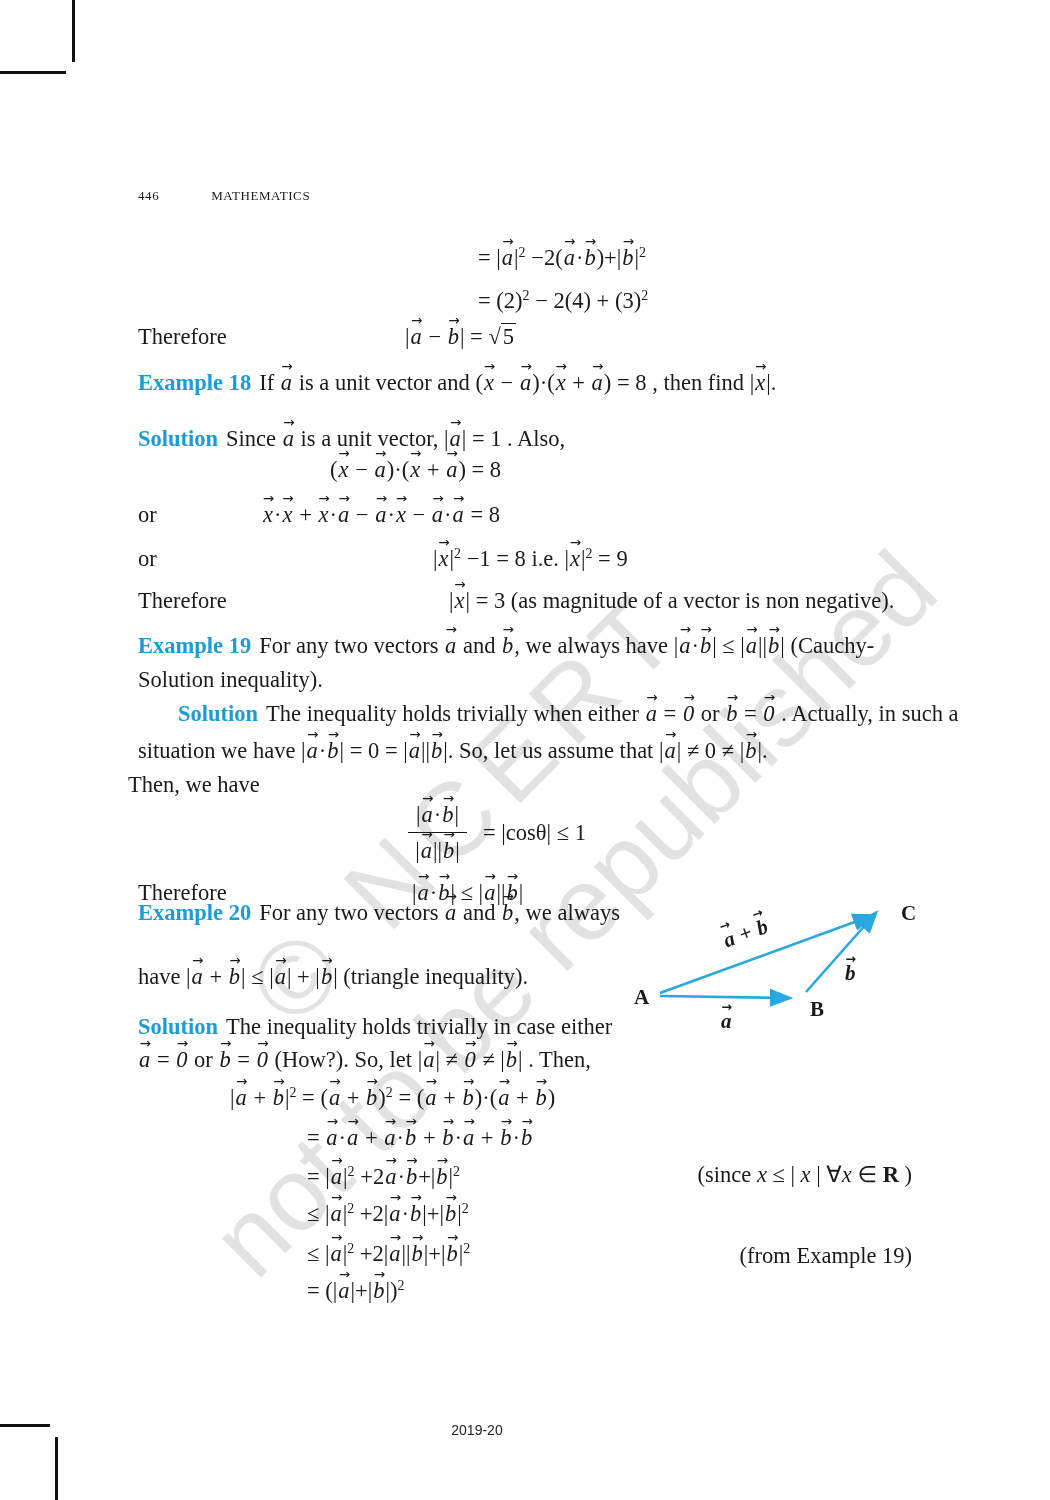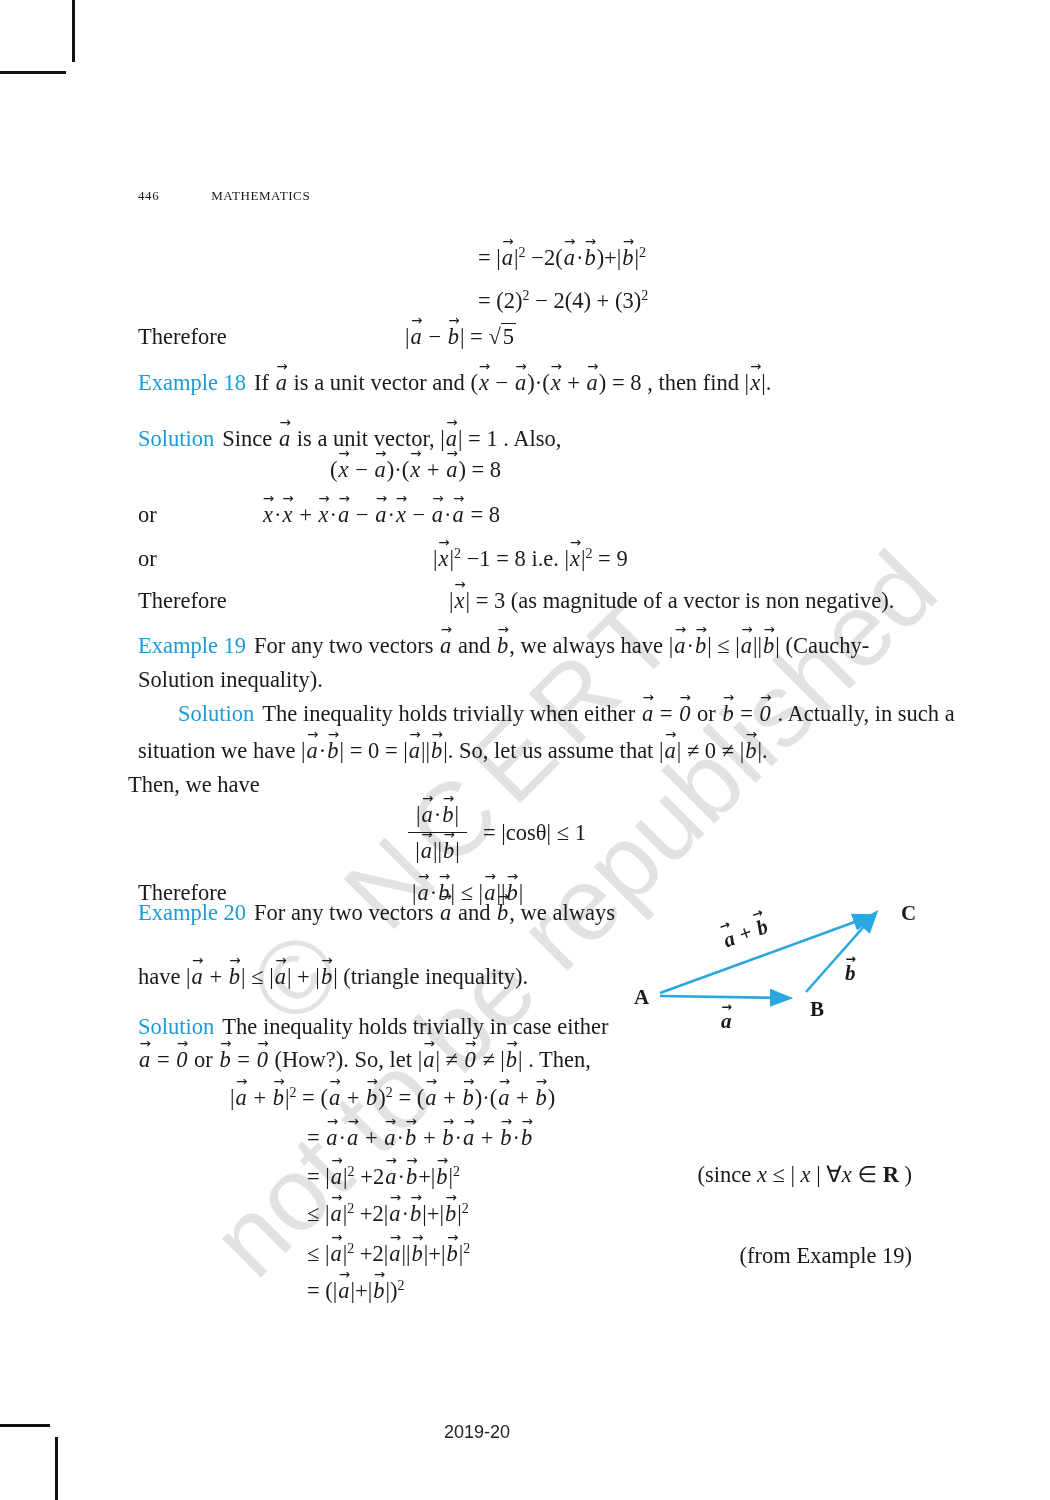--- a/index.html
+++ b/index.html
@@ -4,21 +4,21 @@
 <style>
   :root{ --blue:#1b9bd8; --cyan:#29a8e0; }
   html,body{margin:0;padding:0;}
   body{background:#ffffff;}
   .page{
     position:relative; width:1050px; height:1500px; background:#ffffff;
     font-family:"Liberation Serif", serif; color:#1a1a1a; overflow:hidden;
   }
   
   .line{ position:absolute; font-size:22.5px; line-height:1.3; white-space:nowrap; z-index:2; }
-  .lbl{ color:var(--blue); font-weight:normal; margin-right:8px;text-align:right; }
+  .lbl{ color:var(--blue); font-weight:bold; margin-right:8px;text-align:right; }
   sup{ font-size:0.62em; }
   b.bold{ font-weight:bold; }
   
   .vec{ position:relative; display:inline-block; font-style:italic; padding:0 1px; }
   .vec .ar{
     position:absolute; left:-1px; right:-2px; top:-0.60em; font-size:0.60em;
     font-style:normal; text-align:center; line-height:1;
     font-family:"DejaVu Sans", sans-serif;
   }
   
@@ -46,21 +46,21 @@
     transform:translate(-50%,-50%) rotate(-45deg);
     text-align:center; color:rgba(0,0,0,0.115);
     font-family:"Liberation Sans", sans-serif;
     font-size:104px; line-height:152px; white-space:nowrap; z-index:0;
   }
   .watermark .wm1{ letter-spacing:14px; }
   
   .crop{ position:absolute; background:#111; z-index:3; }
   
   .footer{ position:absolute; top:1422px; left:0; width:954px; text-align:center;
-    font-family:"Liberation Sans", sans-serif; font-size:18px; color:#222; z-index:2; }
+    font-family:"Liberation Sans", sans-serif; font-size:14px; color:#222; z-index:2; }
 </style>
 </head>
 <body>
 
 <div class="page">
 
   <div class="crop" style="left:72px;top:0;width:3px;height:62px;"></div>
   <div class="crop" style="left:0;top:71px;width:66px;height:3px;"></div>
   <div class="crop" style="left:0;top:1424px;width:50px;height:3px;"></div>
   <div class="crop" style="left:55px;top:1437px;width:3px;height:63px;"></div>

